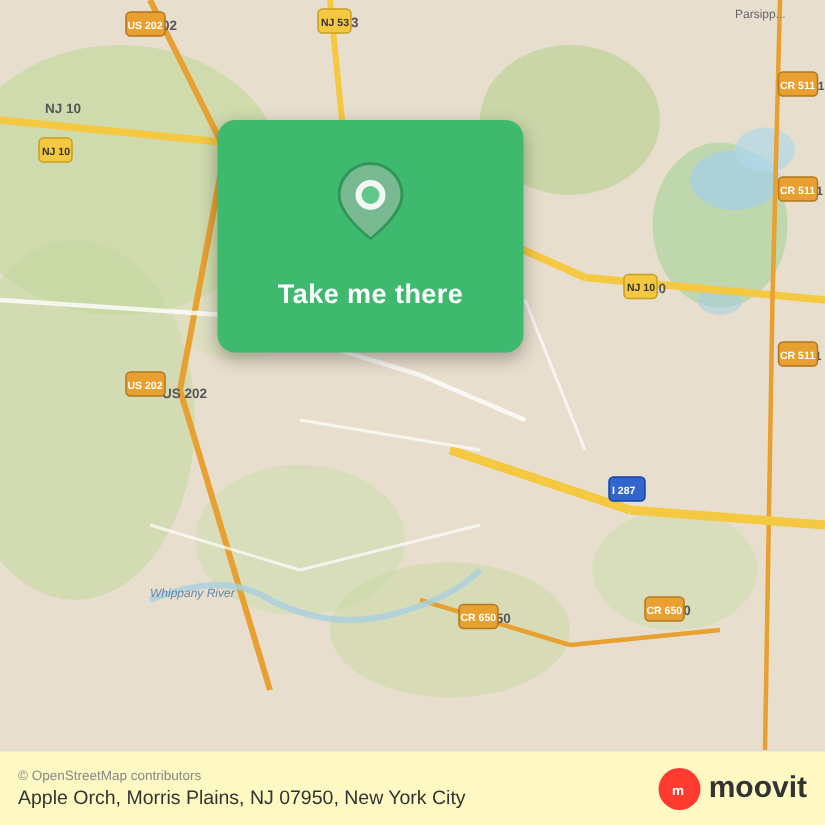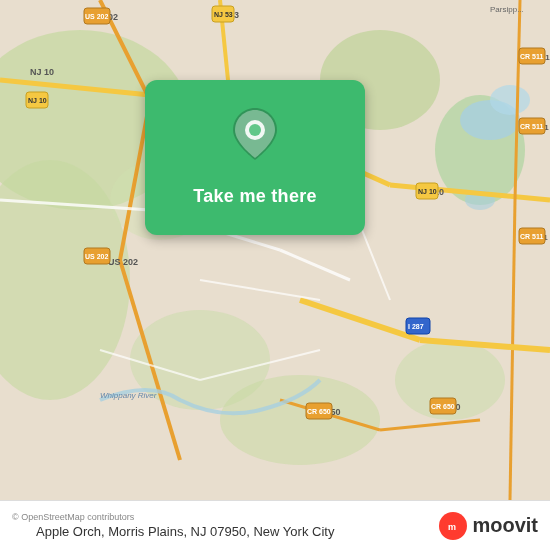--- a/index.html
+++ b/index.html
@@ -25,21 +25,21 @@
       height: 500px;
       background-color: #e8e0d5;
       overflow: hidden;
     }
 
     
     .take-me-card {
       position: absolute;
       top: 80px;
       left: 145px;
-      width: 220px;
+      width: 204px;
       height: 155px;
       background: #3dba6e;
       border-radius: 12px;
       display: flex;
       flex-direction: column;
       align-items: center;
       justify-content: center;
       gap: 26px;
       box-shadow: 0 4px 12px rgba(0,0,0,0.3);
       cursor: pointer;
@@ -58,21 +58,21 @@
       letter-spacing: 0.3px;
     }
 
     
     .bottom-bar {
       position: absolute;
       bottom: 0;
       left: 0;
       width: 550px;
       height: 50px;
-      background: #ffffff;
+      background: #fef9c3;
       display: flex;
       align-items: center;
       justify-content: space-between;
       padding: 0 12px;
       border-top: 1px solid #ddd;
     }
 
     .bottom-left {
       display: flex;
       flex-direction: column;
@@ -81,21 +81,20 @@
 
     .osm-credit {
       font-size: 9px;
       color: #888;
     }
 
     .location-text {
       font-size: 13px;
       color: #333;
       font-weight: 400;
-      margin-left: 24px;
     }
 
     .moovit-logo {
       display: flex;
       align-items: center;
       gap: 5px;
     }
 
     .moovit-icon {
       width: 28px;

